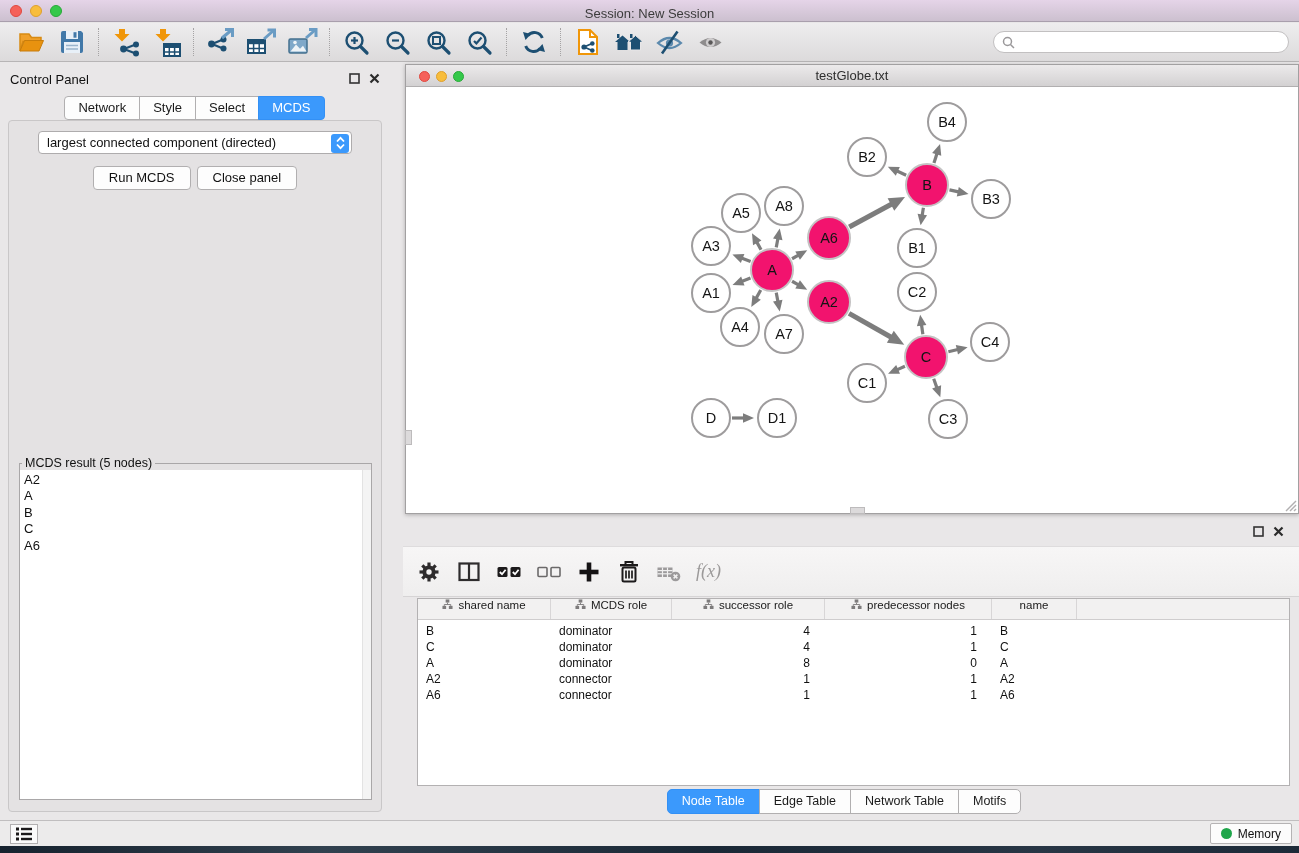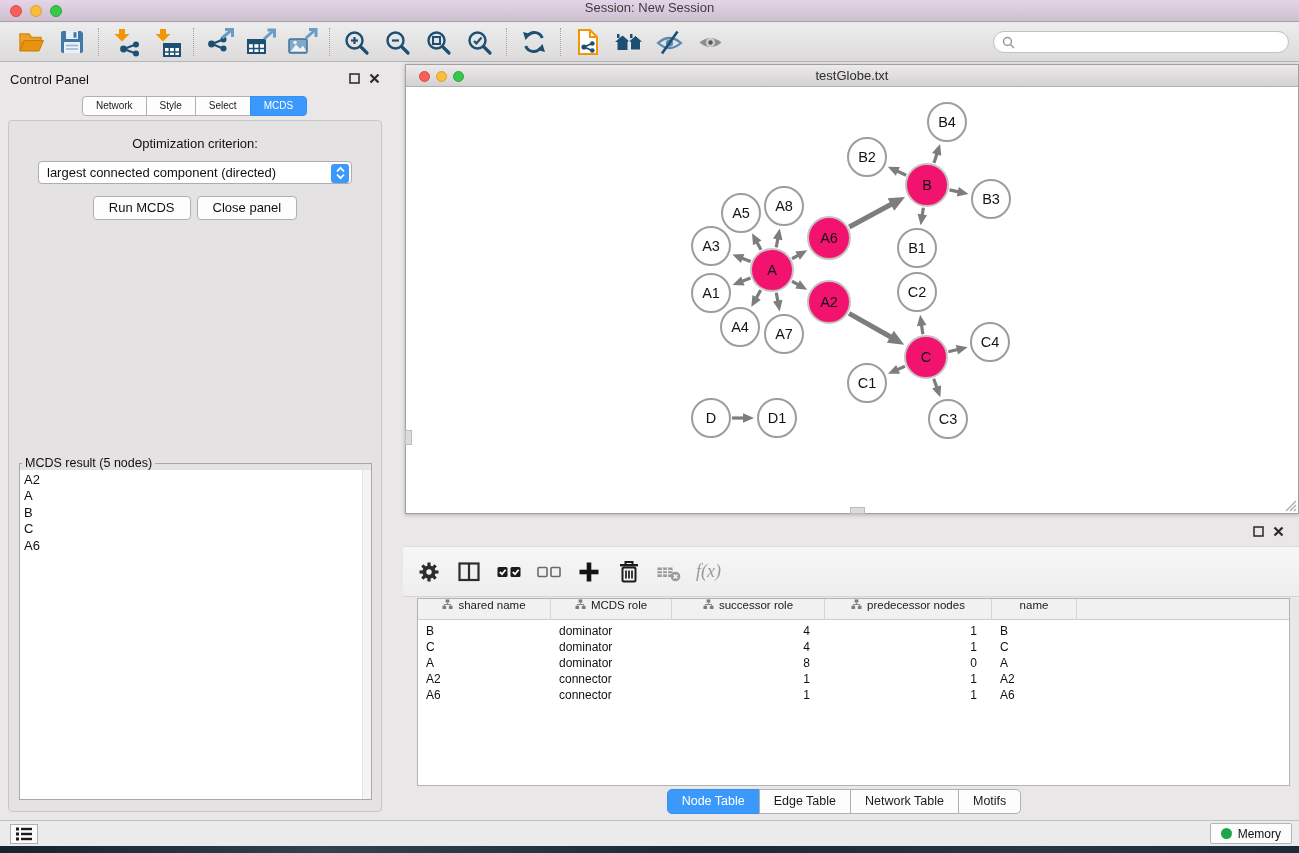--- a/index.html
+++ b/index.html
@@ -2,21 +2,21 @@
 <html><head>
 <meta charset="utf-8">
 <style>
   * { margin:0; padding:0; box-sizing:border-box; }
   body { background:#555; font-family:"Liberation Sans", sans-serif; }
   .app { position:relative; width:1299px; height:853px; background:#e9e7e8; overflow:hidden; }
 
   
   .titlebar { position:absolute; top:0; left:0; right:0; height:22px;
     background:linear-gradient(#e5d4e8,#ccc0cf); border-bottom:1px solid #a99fad;
-    display:flex; align-items:flex-start; }
+    display:flex; align-items:flex-end; }
   .traffic { position:absolute; left:10px; top:5px; display:flex; gap:8px; }
   .light { width:12px; height:12px; border-radius:50%; }
   .light.red { background:#f5615a; border:1px solid #e0483f; }
   .light.yellow { background:#f8bd3c; border:1px solid #dfa02c; }
   .light.green { background:#35c84a; border:1px solid #27aa38; }
   .title-text { flex:1; text-align:center; font-size:13px; color:#3c3c3c; }
 
   
   .toolbar { position:absolute; top:23px; left:0; right:0; height:39px;
     background:linear-gradient(#eeedee,#dcdadb); border-bottom:1px solid #b7b5b6;
@@ -27,21 +27,21 @@
     border:1px solid #c2c0c1; border-radius:11px; display:flex; align-items:center;
     padding:0 8px; gap:6px; }
   .search-input { border:none; outline:none; flex:1; font-size:12px; background:transparent; }
 
   
   .control-panel { position:absolute; top:62px; left:0; width:390px; height:758px; }
   .cp-title { position:absolute; top:10px; left:10px; font-size:13px; color:#111; }
   .panel-icons { position:absolute; display:flex; gap:9px; align-items:center; }
   .cp-icons { top:11px; right:10px; }
   .cp-tabs { position:absolute; top:34px; left:0; right:0; display:flex; justify-content:center; }
-  .cp-tab { font-size:10px; padding:3px 13px 4px; background:#fdfdfd; border:1px solid #b1afb0;
+  .cp-tab { font-size:13px; padding:3px 13px 4px; background:#fdfdfd; border:1px solid #b1afb0;
     margin-left:-1px; color:#1a1a1a; font-family:inherit; }
   .cp-tab:first-child { border-radius:4px 0 0 4px; }
   .cp-tab:last-child { border-radius:0 4px 4px 0; }
   .cp-tab.active { background:#3b99fc; border-color:#3390f5; color:#fff; }
   .cp-box { position:absolute; left:8px; right:8px; top:58px; bottom:8px;
     background:#e4e2e3; border:1px solid #c9c7c8; border-radius:4px; }
   .opt-label { text-align:center; margin-top:15px; font-size:13px; color:#111; }
   .opt-select { margin:10px auto 0; width:314px; height:23px; background:#fff;
     border:1px solid #aeacad; border-radius:4px; display:flex; align-items:center;
     font-size:13px; padding-left:8px; position:relative; color:#111; }
@@ -304,21 +304,20 @@
           <path d="M1.5 1.5 L9.5 9.5 M9.5 1.5 L1.5 9.5" stroke="#2b2b2b" stroke-width="2.2"></path>
         </svg>
     </span>
     <div class="cp-tabs">
         <button class="cp-tab">Network</button>
         <button class="cp-tab">Style</button>
         <button class="cp-tab">Select</button>
         <button class="cp-tab active">MCDS</button>
       </div>
     <div class="cp-box">
-      <div class="opt-label">Optimization criterion:</div>
       <div class="opt-select">
         <span>largest connected component (directed)</span>
         <span class="opt-stepper">
             <svg width="13" height="16" viewBox="0 0 13 16">
               <path d="M3 6.5 L6.5 2.8 L10 6.5" fill="none" stroke="#fff" stroke-width="1.8"></path>
               <path d="M3 9.5 L6.5 13.2 L10 9.5" fill="none" stroke="#fff" stroke-width="1.8"></path>
             </svg>
           </span>
       </div>
       <div class="cp-buttons">

